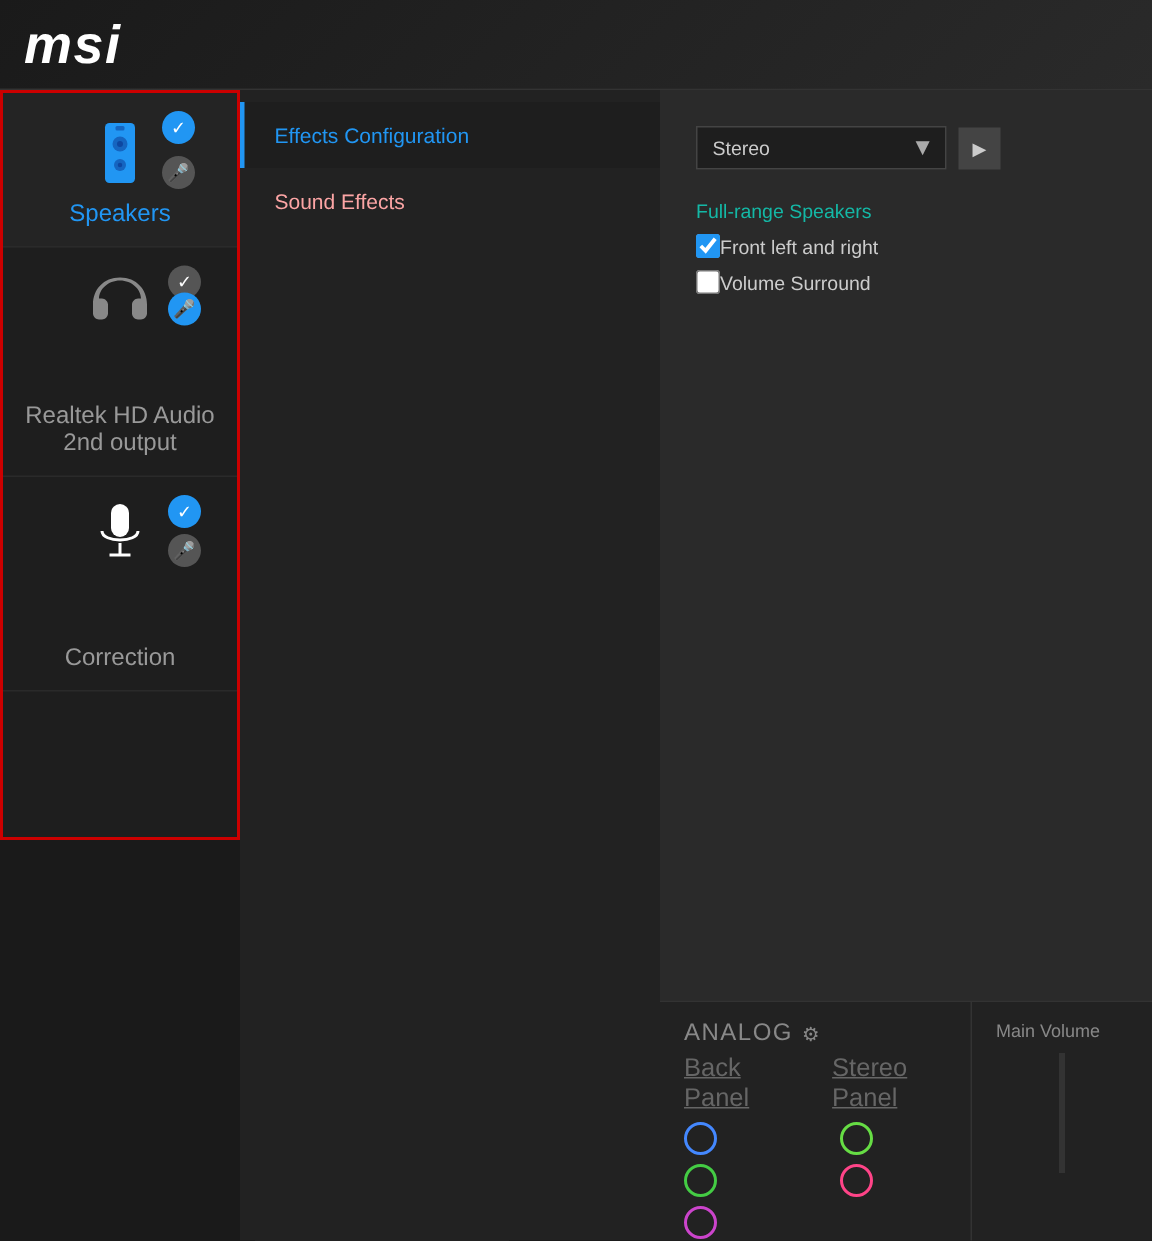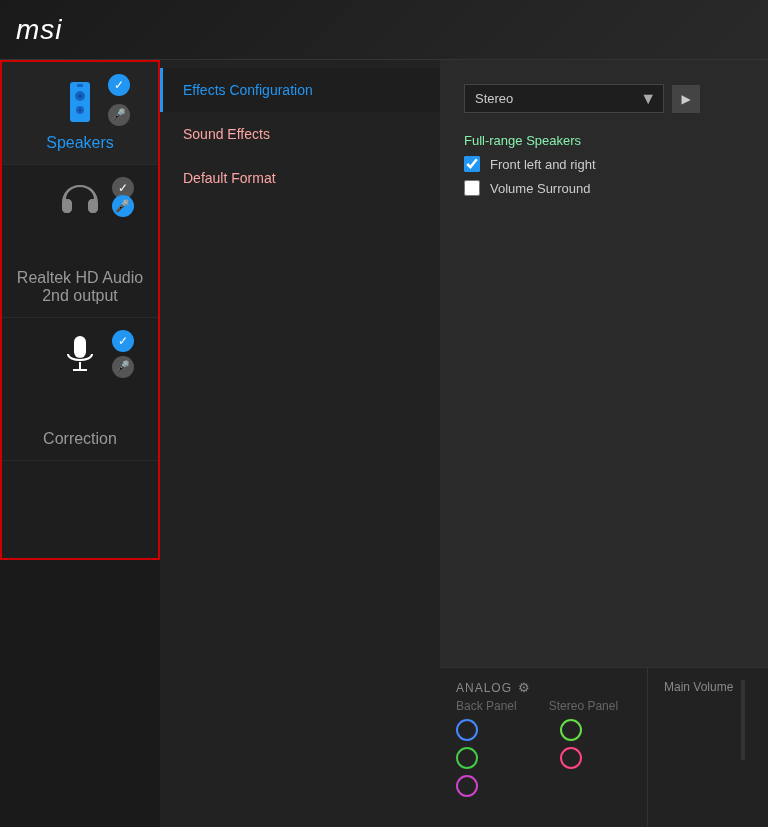--- a/index.html
+++ b/index.html
@@ -16,22 +16,22 @@
     .header {
       width: 100%;
       height: 60px;
       background: linear-gradient(135deg, #1a1a1a 0%, #2a2a2a 100%);
       display: flex;
       align-items: center;
       padding: 0 16px;
       border-bottom: 1px solid #333;
     }
     .msi-logo {
-      font-size: 28px;
-      font-weight: 400;
+      font-size: 36px;
+      font-weight: 700;
       color: white;
       font-style: italic;
       letter-spacing: 1px;
     }
 
     
     .main-content {
       display: flex;
       height: calc(827px - 60px);
     }
@@ -142,21 +142,21 @@
 
     
     .dropdown-row {
       display: flex;
       align-items: center;
       gap: 8px;
       margin-top: 4px;
     }
     .dropdown-wrapper {
       position: relative;
-      width: 200px;
+      width: 167px;
     }
     .dropdown-wrapper select {
       background: #1e1e1e;
       border: 1px solid #444;
       color: #ccc;
       padding: 6px 10px;
       font-size: 13px;
       width: 100%;
       appearance: none;
       cursor: pointer;
@@ -176,29 +176,28 @@
       width: 28px;
       height: 28px;
       display: flex;
       align-items: center;
       justify-content: center;
       cursor: pointer;
       font-size: 12px;
     }
 
     .section-title {
-      color: #86efac;
+      color: #14b8a6;
       font-size: 13px;
       margin-top: 4px;
     }
 
     .checkbox-item {
       display: flex;
       align-items: center;
-      gap: 10px;
       margin-top: 8px;
     }
     .checkbox-item input[type="checkbox"] {
       width: 16px;
       height: 16px;
       accent-color: #2196F3;
       cursor: pointer;
     }
     .checkbox-label {
       font-size: 13px;
@@ -222,38 +221,39 @@
       flex: 1;
       border-right: 1px solid #333;
     }
     .analog-title-row {
       display: flex;
       align-items: center;
       gap: 6px;
       margin-bottom: 4px;
     }
     .analog-title {
-      font-size: 12px;
+      font-size: 16px;
       color: #888;
       letter-spacing: 1px;
     }
     .gear-icon {
       font-size: 13px;
       color: #888;
       cursor: pointer;
     }
 
     .panel-labels {
       display: flex;
       gap: 32px;
       margin-bottom: 6px;
     }
     .panel-label {
-      font-size: 12px;
+      font-size: 17px;
       color: #666;
+      text-decoration: underline;
     }
 
     .jack-grid {
       display: grid;
       grid-template-columns: 1fr 1fr;
       gap: 6px 32px;
     }
 
     .jack-circle {
       width: 22px;
@@ -265,21 +265,21 @@
     .jack-blue { border-color: #4488ff; }
     .jack-green { border-color: #44cc44; }
     .jack-green-front { border-color: #66dd44; }
     .jack-pink { border-color: #ff4488; }
     .jack-purple { border-color: #cc44cc; }
 
     .main-volume-section {
       padding: 12px 16px;
       min-width: 120px;
       display: flex;
-      flex-direction: row;
+      flex-direction: column;
     }
     .volume-title {
       font-size: 12px;
       color: #888;
       margin-bottom: 8px;
     }
     .volume-bar {
       width: 4px;
       height: 80px;
       background: #333;
@@ -346,21 +346,20 @@
         <div class="badge-circle" style="background:#555;color:white;bottom:0px;right:16px;position:absolute;">🎤</div>
       </div>
       <div class="device-label inactive">Correction</div>
     </div>
 
   </div>
 
   <div class="tabs-panel">
     <div class="tab-item active">Effects Configuration</div>
     <div class="tab-item">Sound Effects</div>
-    <div class="tab-item">Default Format</div>
   </div>
 
   <div class="config-panel">
 
     <div class="dropdown-row">
       <div class="dropdown-wrapper">
         <select>
           <option>Stereo</option>
           <option>Quadraphonic</option>
           <option>5.1 Surround</option>

